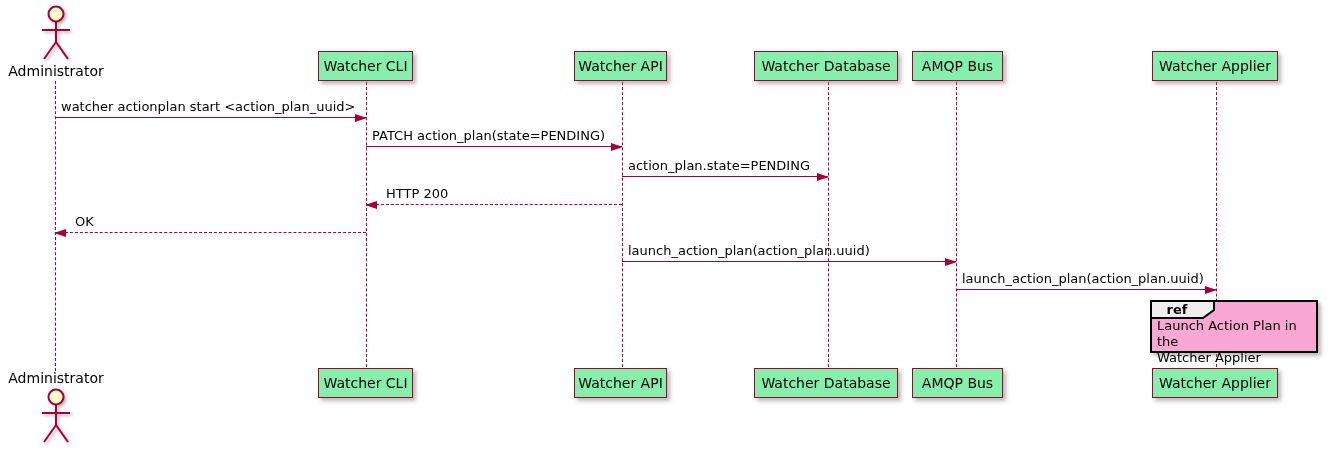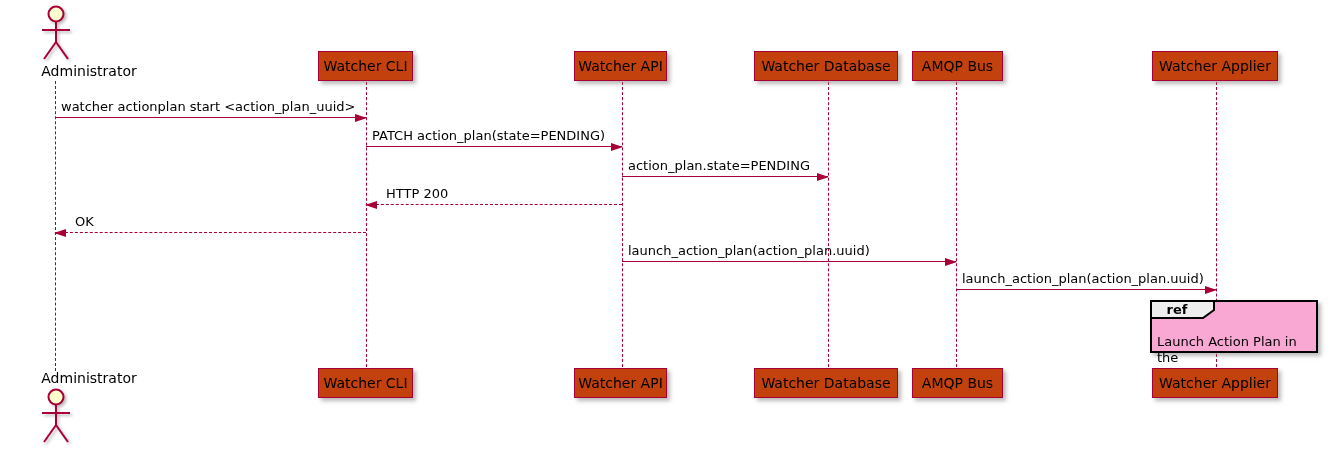--- a/index.html
+++ b/index.html
@@ -5,43 +5,43 @@
   html,body{margin:0;padding:0;background:#ffffff;}
   #canvas{
     position:relative;width:1330px;height:456px;background:#ffffff;overflow:hidden;
     font-family:"DejaVu Sans","Liberation Sans",sans-serif;color:#000;
   }
   
   .lifeline{position:absolute;width:0;border-left:1px dashed #A80036;}
   
   .pbox{
     position:absolute;height:30px;box-sizing:border-box;
-    background:#c2410c;border:1.6px solid #A80036;
+    background:#86efac;border:1.6px solid #A80036;
     box-shadow:3px 3px 4px rgba(130,130,130,0.55);
     display:flex;align-items:center;justify-content:center;
     font-size:14px;white-space:nowrap;
   }
   
-  .actor-label{position:absolute;width:112px;text-align:center;font-size:14px;padding-left:33px;}
+  .actor-label{position:absolute;width:112px;text-align:center;font-size:14px;}
   .actor-fig{position:absolute;filter:drop-shadow(2.5px 2.5px 1.5px rgba(130,130,130,0.55));}
   
   .message{position:absolute;height:17px;}
   .msg-line{position:absolute;left:0;right:0;bottom:0;height:0;border-top:1px solid #A80036;}
   .msg-line.dashed{border-top-style:dashed;}
   .msg-label{position:absolute;bottom:4px;font-size:13px;white-space:nowrap;}
   .head{position:absolute;width:0;height:0;bottom:-4px;}
   .head.right{right:-1px;border-top:4.5px solid transparent;border-bottom:4.5px solid transparent;border-left:12px solid #A80036;}
   .head.left{left:-1px;border-top:4.5px solid transparent;border-bottom:4.5px solid transparent;border-right:12px solid #A80036;}
   
   .ref{
     position:absolute;box-sizing:border-box;background:#f9a8d4;border:2px solid #000000;
     box-shadow:3px 3px 4px rgba(130,130,130,0.55);
   }
   .ref-tab{position:absolute;top:-2px;left:-2px;}
-  .ref-body{position:absolute;top:16px;left:5px;right:2px;font-size:13px;line-height:16px;margin-top:16px;}
+  .ref-body{position:absolute;top:16px;left:5px;right:2px;font-size:13px;line-height:16px;}
 </style>
 </head>
 <body>
 
 <div id="canvas">
 
   <div class="lifeline" style="left:55px;top:81px;height:290px;"></div>
   <div class="lifeline" style="left:366px;top:82px;height:285px;"></div>
   <div class="lifeline" style="left:622px;top:82px;height:285px;"></div>
   <div class="lifeline" style="left:828px;top:82px;height:285px;"></div>

